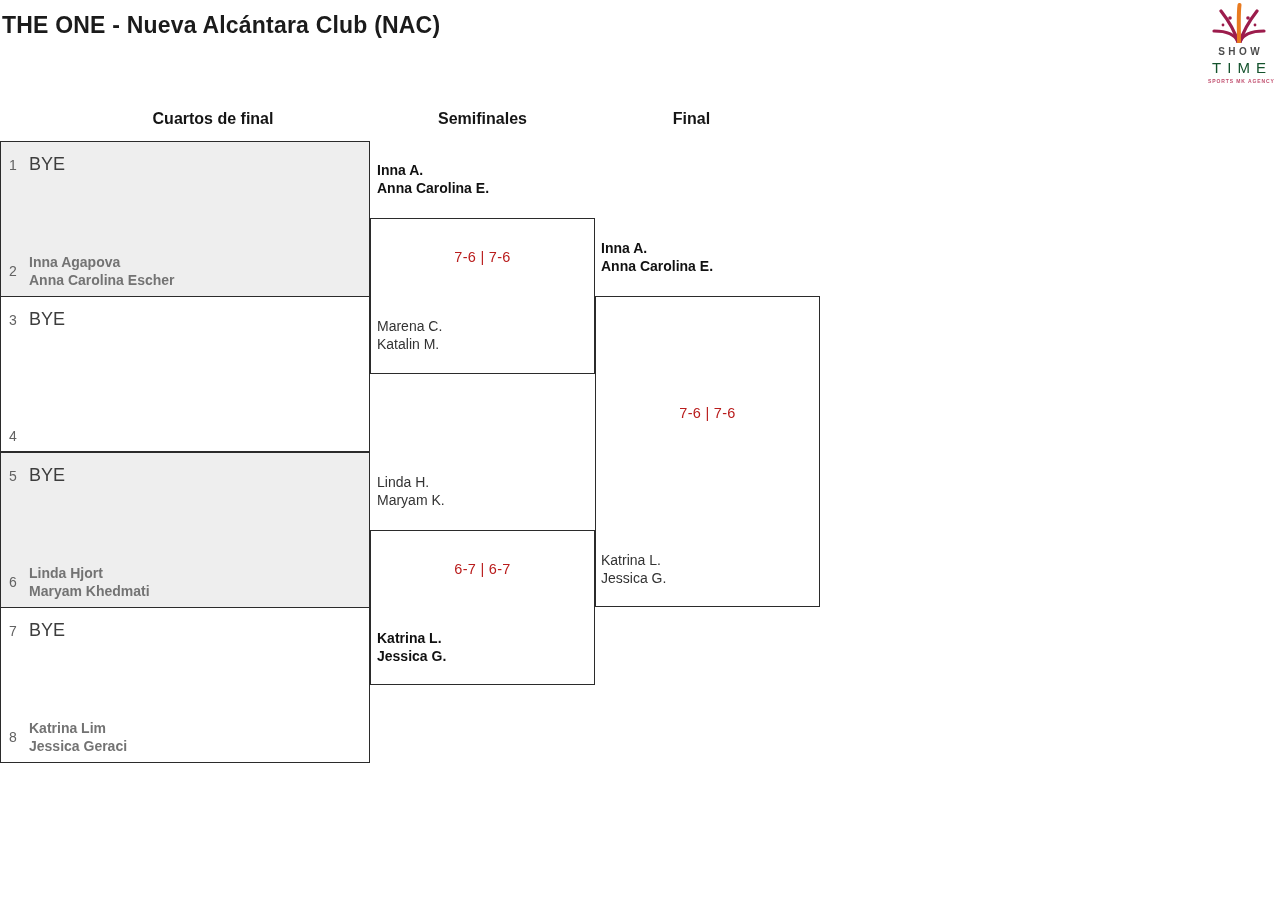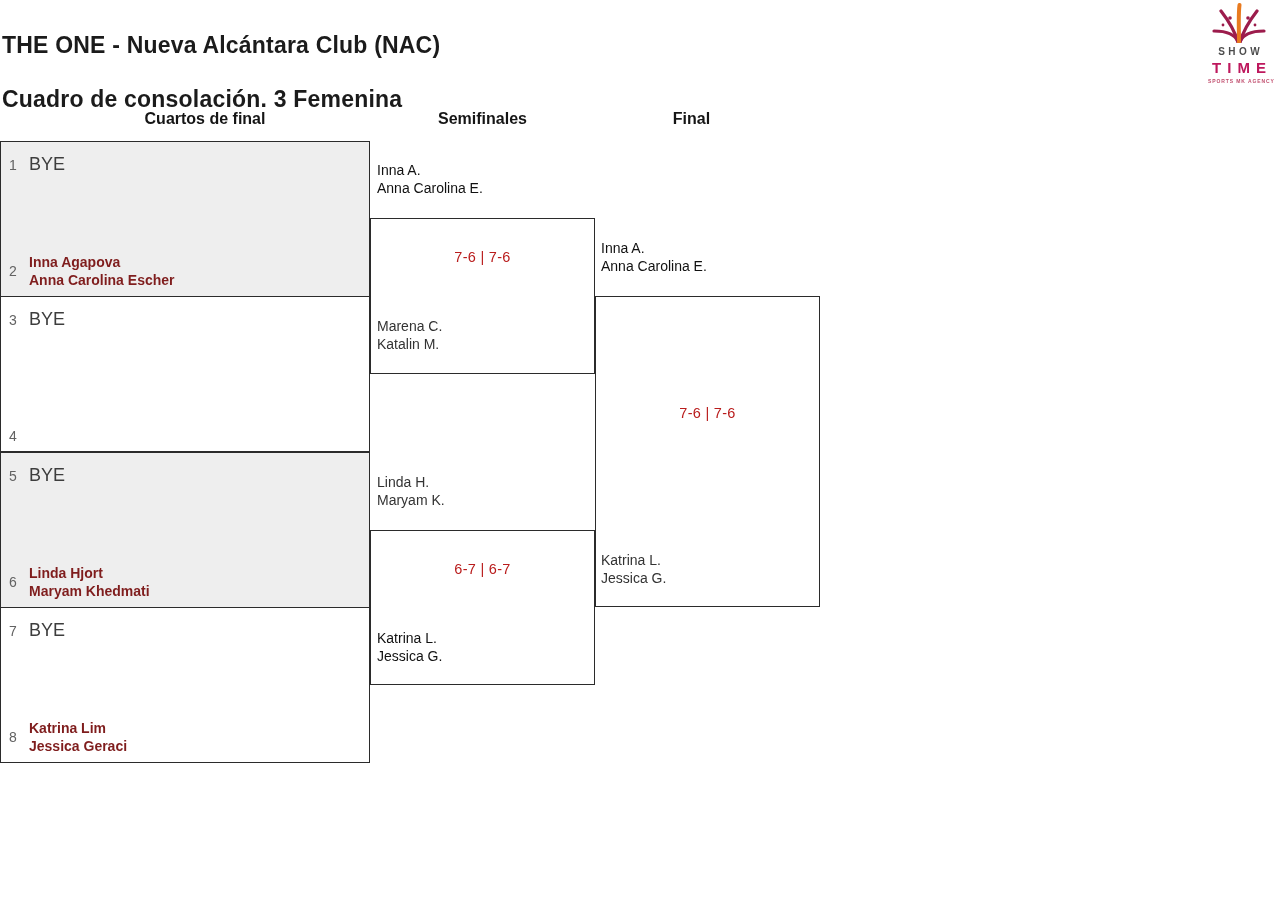--- a/index.html
+++ b/index.html
@@ -3,66 +3,65 @@
 <meta charset="utf-8">
 <style>
   * { margin:0; padding:0; box-sizing:border-box; }
   html,body { background:#fff; }
   .page {
     position:relative; width:1280px; height:916px; background:#ffffff;
     font-family:"Liberation Sans", sans-serif; overflow:hidden;
   }
   
   .title-block { position:absolute; left:2px; top:8px; }
-  .title-line { font-size:23px; font-weight:700; color:#1b1b1b; line-height:34px; letter-spacing:0.2px;margin-top:20px; }
+  .title-line { font-size:23px; font-weight:700; color:#1b1b1b; line-height:34px; letter-spacing:0.2px; }
   
   .logo { position:absolute; top:3px; left:1208px; width:62px; text-align:center; }
   .logo svg { display:block; margin:0 auto; }
   .logo-show { font-size:10px; font-weight:700; color:#4d4d4d; letter-spacing:3.5px; line-height:16px; margin-top:1px; margin-right:-3.5px; }
-  .logo-time { font-size:15px; font-weight:700; color:#be185d; letter-spacing:6px; line-height:15px; margin-right:-6px; }
+  .logo-time { font-size:15px; font-weight:400; color:#14532d; letter-spacing:6px; line-height:15px; margin-right:-6px; }
   .logo-tag  { font-size:5px; font-weight:700; color:#c14e6e; letter-spacing:0.9px; line-height:8px; margin-top:2px; white-space:nowrap; }
   
   .col-header { position:absolute; top:110px; font-size:16px; font-weight:700; color:#151515; text-align:center; }
-  .col-header.c0 { left:0; width:370px;padding-left:40px; }
+  .col-header.c0 { left:8px; width:370px;padding-left:40px; }
   .col-header.c1 { left:370px; width:225px; }
   .col-header.c2 { left:579px; width:225px; }
   
   .box { position:absolute; border:1px solid #2b2b2b; background:#fff; }
   .box.shade { background:#eeeeee; }
   .qf { left:0; width:370px; height:156px; }
   .q0 { top:141px; } .q1 { top:296px; } .q2 { top:452px; } .q3 { top:607px; }
   .sf { left:370px; width:225px; height:156px; }
   .s0 { top:218px; } .s1 { top:530px; height:155px; }
   .fin { left:595px; width:225px; top:296px; height:311px; }
   
   .seed-row { position:absolute; left:0; right:0; display:flex; align-items:center; padding-left:8px; }
   .seed-row.top { top:12px; }
   .seed-row.bot { bottom:7px; }
   .seed { width:16px; flex:0 0 16px; font-size:14px; color:#626262; margin-right:4px; }
   .bye  { font-size:18px; color:#3d3d3d; font-weight:400; }
-  .names { font-size:14px; font-weight:700; color:#7f1d1d; line-height:18px; }
+  .names { font-size:14px; font-weight:700; color:#737373; line-height:18px; }
   .names div { white-space:nowrap; }
   
   .team-label { position:absolute; font-size:14px; line-height:18px; color:#333333; font-weight:400; }
-  .team-label.winner { font-weight:400; color:#111111; }
+  .team-label.winner { font-weight:700; color:#111111; }
   .team-label div { white-space:nowrap; }
   .score { position:absolute; font-size:14.5px; color:#b91c1c; text-align:center; letter-spacing:0.3px; }
   .score.in-sf { left:370px; width:225px; }
   .score.in-fin { left:595px; width:225px; }
   .lbl-sf { left:377px; }
   .lbl-fin { left:601px; }
 </style>
 </head>
 <body>
 
 <div class="page">
 
   <div class="title-block">
     <div class="title-line">THE ONE - Nueva Alcántara Club (NAC)</div>
-    <div class="title-line">Cuadro de consolación. 3 Femenina</div>
   </div>
 
   <div class="logo">
     <svg width="60" height="40" viewBox="0 0 60 40">
       <g fill="none" stroke="#9c1c4c" stroke-linecap="round">
         <path d="M29,39 C26,31 16,28 5,28" stroke-width="3.2"></path>
         <path d="M29,39 C26,29 19,17 12,8" stroke-width="3.2"></path>
         <path d="M31,39 C34,31 44,28 55,28" stroke-width="3.2"></path>
         <path d="M31,39 C34,29 41,17 48,8" stroke-width="3.2"></path>
       </g>

